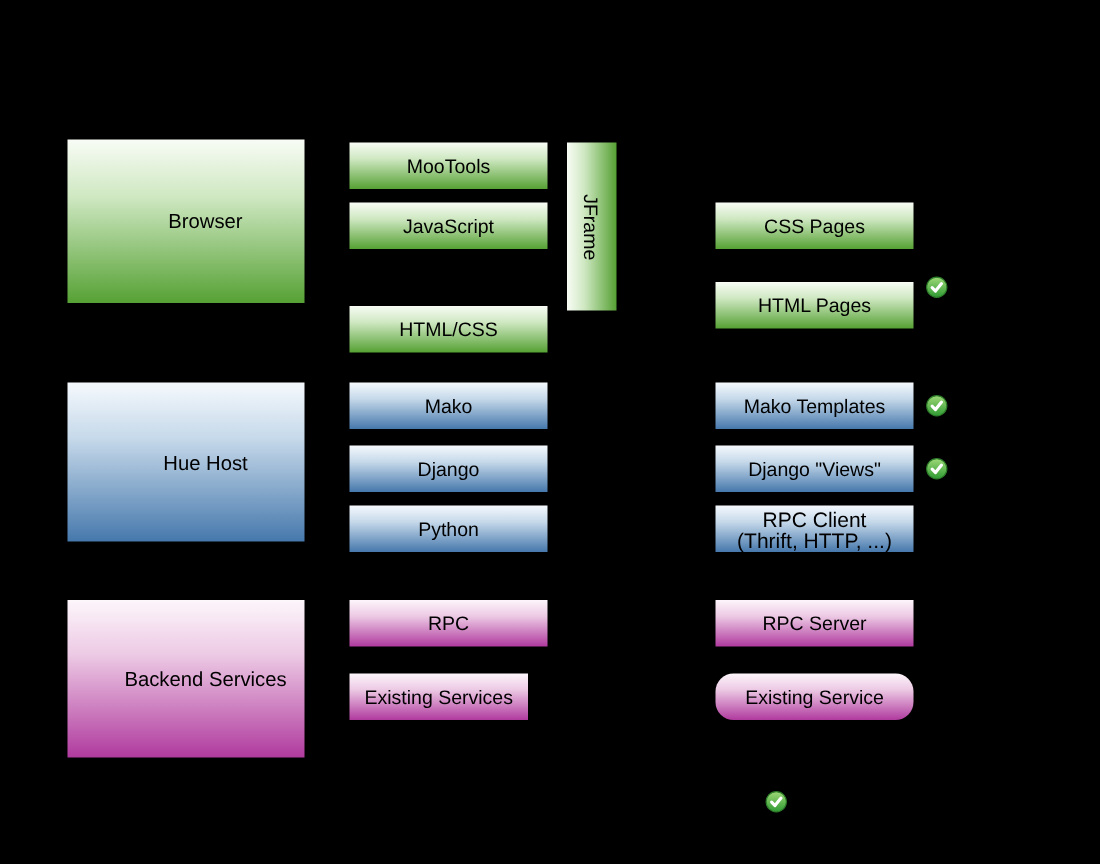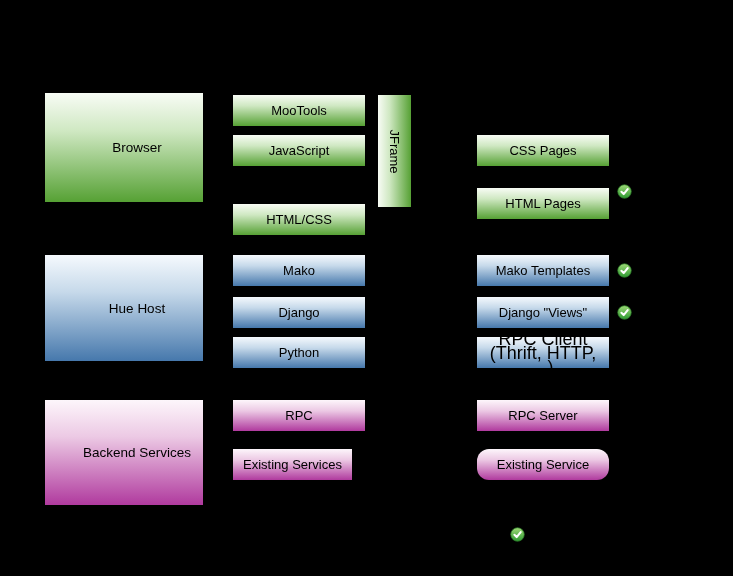--- a/index.html
+++ b/index.html
@@ -26,21 +26,21 @@
   .theme-blue    { background: linear-gradient(180deg, #f5f9fd 0%, #c6d9ea 35%, #4678ac 100%); }
   .theme-magenta { background: linear-gradient(180deg, #fdf6fb 0%, #ecc9e4 35%, #b03a9e 100%); }
   .jframe {
     background: linear-gradient(90deg, #f8fcf5 0%, #cfe8c2 35%, #56a134 100%);
   }
   .jframe .vtext {
     transform: rotate(90deg);
     white-space: nowrap;
     font-size: 13px;
   }
-  .two-line { flex-direction: column; font-size: 18px; line-height: 14px; align-items: center; }
+  .two-line { flex-direction: column; font-size: 14px; line-height: 14px; align-items: center; }
   .check {
     position: absolute;
     width: 15px;
     height: 15px;
   }
   .check svg { display: block; }
   .defs-holder { position: absolute; width: 0; height: 0; }
 </style>
 </head>
 <body>

